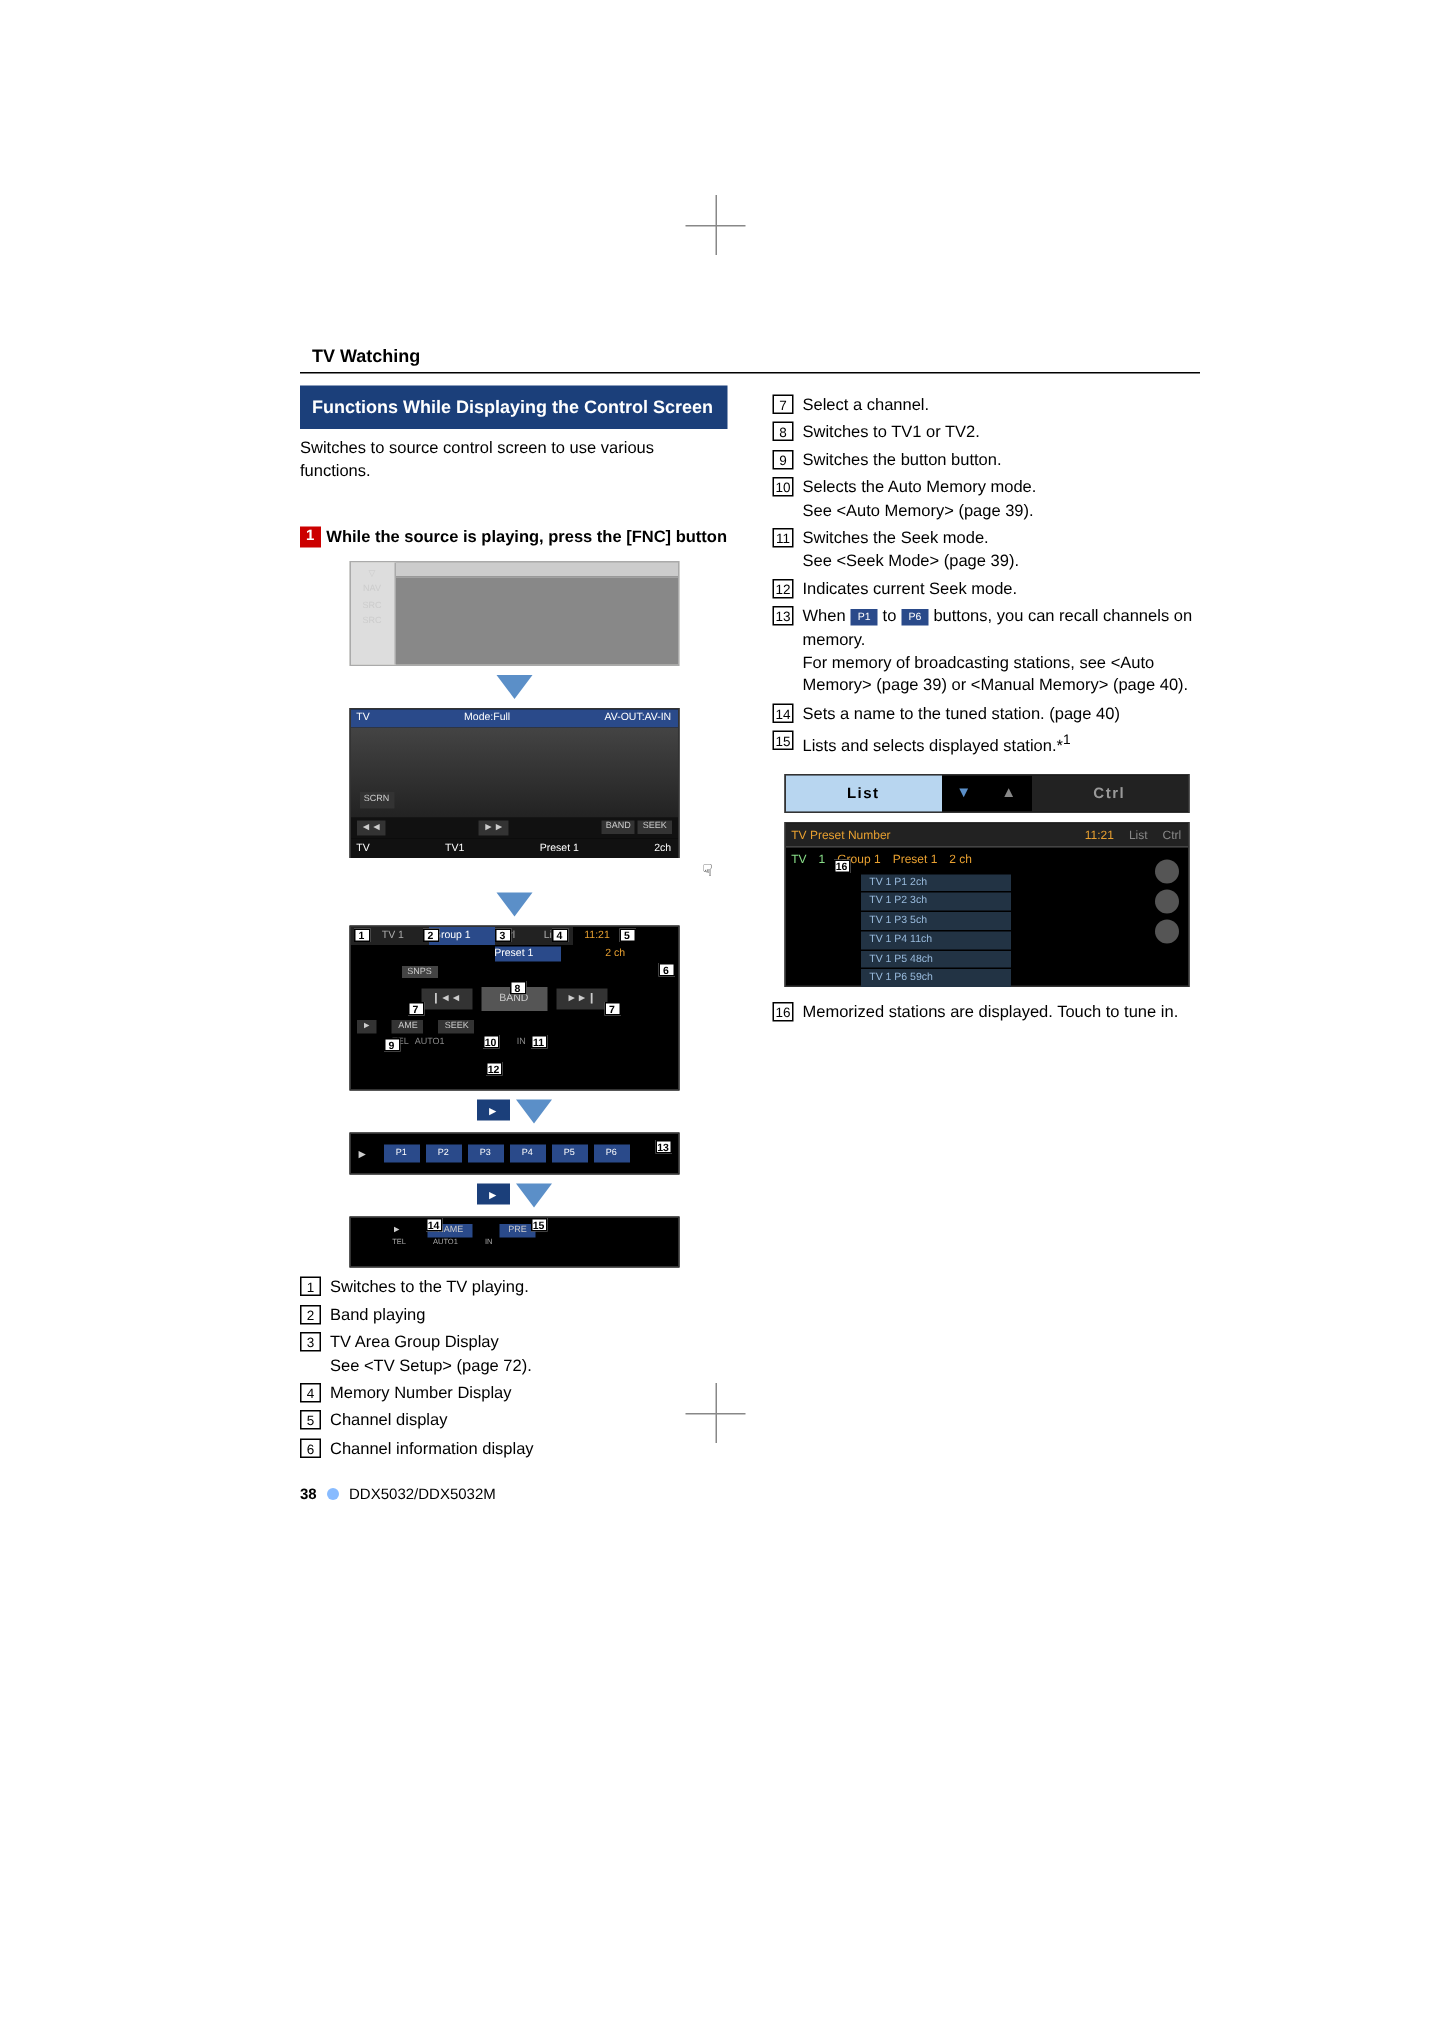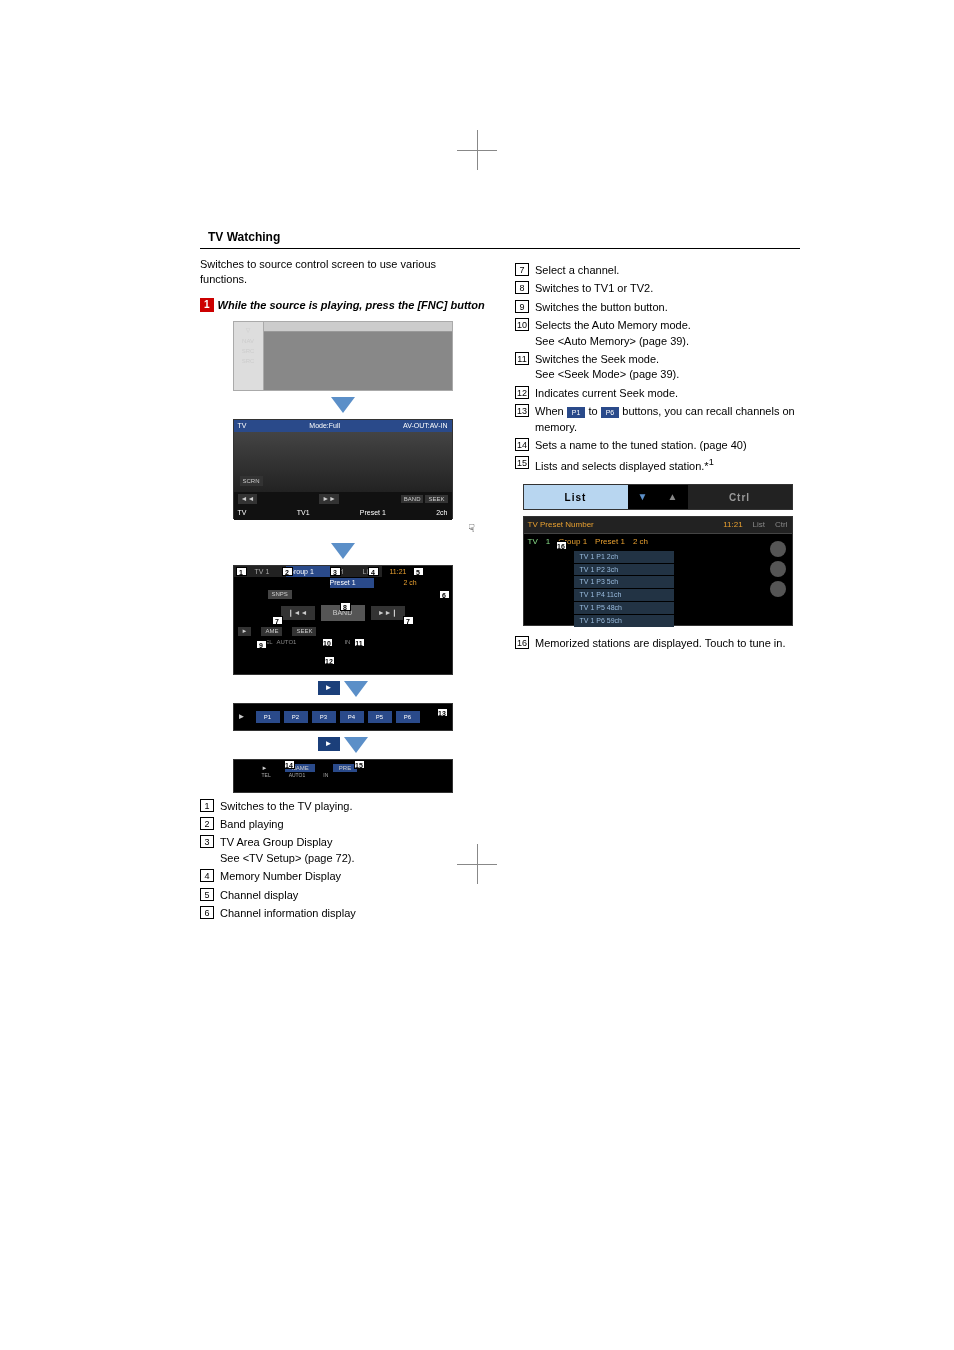--- a/index.html
+++ b/index.html
@@ -10,24 +10,24 @@
   .cross::before, .cross::after { content:''; position:absolute; background:#888; }
   .cross::before { left:50%; top:0; width:1px; height:100%; }
   .cross::after { top:50%; left:0; height:1px; width:100%; }
   .crop-tc { top: 130px; left: 50%; transform: translateX(-50%); }
   .crop-bc { bottom: 70px; left: 50%; transform: translateX(-50%); }
   .section-hdr { font-weight: bold; font-size: 12px; margin: 190px 0 4px 128px; }
   .hdr-rule { border: none; border-top: 1px solid #000; margin: 0 0 8px 120px; width: 600px; }
   .twocol { display: flex; gap: 30px; margin-left: 120px; width: 600px; }
   .col { width: 285px; font-size: 11px; line-height: 1.4; }
   .bluebox { background: #1b3f7a; color: #fff; padding: 6px 8px; font-weight: bold; font-size: 12px; margin-bottom: 6px; }
-  .intro { margin-bottom: 10px; }
+  .intro { margin-bottom: 28px; }
   .step { display:flex; gap:4px; margin: 8px 0; }
   .step-badge { background:#c00; color:#fff; font-size:10px; padding:0 4px; font-weight:bold; line-height:14px; height:14px; }
-  .step-text { font-weight:bold; font-size:11px;font-style:italic; }
+  .step-text { font-weight:bold; font-size:11px; }
   .figure { background:#000; border:1px solid #333; margin: 6px auto; position:relative; font-size:8px; color:#ccc; }
   .fig1 { width: 220px; height: 70px; background:#e8e6e0; border:1px solid #aaa; display:flex; }
   .fig1 .left { width:30px; background:#ddd; border-right:1px solid #aaa; display:flex; flex-direction:column; align-items:center; gap:2px; padding-top:4px; font-size:6px;}
   .fig1 .main { flex:1; background:#888; position:relative; }
   .fig1 .topbar { height:10px; background:#ccc; border-bottom:1px solid #999; }
   .arrow-down { width:0; height:0; border-left:12px solid transparent; border-right:12px solid transparent; border-top:16px solid #5b8fc8; margin: 6px auto; }
   .fig2 { width: 220px; height: 100px; }
   .fig2 .bar { background:#2a4a8a; color:#fff; font-size:7px; display:flex; justify-content:space-between; padding:1px 4px; }
   .fig2 .city { height:60px; background: linear-gradient(#444,#222); position:relative; }
   .fig2 .scrn { position:absolute; left:6px; bottom:6px; background:#333; padding:1px 3px; font-size:6px; }
@@ -88,20 +88,21 @@
 <div class="page">
   <div class="crop-tc cross"></div>
   <div class="crop-bc cross"></div>
 
   <div class="section-hdr">TV Watching</div>
   <hr class="hdr-rule">
 
   <div class="twocol">
 
     <div class="col">
+      <div class="bluebox">Functions While Displaying the Control Screen</div>
       <div class="intro">Switches to source control screen to use various functions.</div>
 
       <div class="step">
         <span class="step-badge">1</span>
         <span class="step-text">While the source is playing, press the [FNC] button</span>
       </div>
 
       <div class="figure fig1">
         <div class="left">
           <div>▽</div>
@@ -278,21 +279,21 @@
         <li>
             <span class="nbox">11</span>
             <span class="litxt"><span>Switches the Seek mode.</span><br><span>See &lt;Seek Mode&gt; (page 39).</span></span>
           </li>
         <li>
             <span class="nbox">12</span>
             <span class="litxt">Indicates current Seek mode.</span>
           </li>
         <li>
             <span class="nbox">13</span>
-            <span class="litxt"><span>When </span><span class="inline-pbtn">P1</span><span> to </span><span class="inline-pbtn">P6</span><span> buttons, you can recall channels on memory.</span><br></span>
+            <span class="litxt"><span>When </span><span class="inline-pbtn">P1</span><span> to </span><span class="inline-pbtn">P6</span><span> buttons, you can recall channels on memory.</span><br><span>For memory of broadcasting stations, see &lt;Auto Memory&gt; (page 39) or &lt;Manual Memory&gt; (page 40).</span></span>
           </li>
         <li>
             <span class="nbox">14</span>
             <span class="litxt">Sets a name to the tuned station. (page 40)</span>
           </li>
         <li>
             <span class="nbox">15</span>
             <span class="litxt"><span>Lists and selects displayed station.*</span><sup>1</sup></span>
           </li>
       </ul>
@@ -338,13 +339,18 @@
 
       <ul class="numlist" style="margin-top:10px">
         <li>
             <span class="nbox">16</span>
             <span class="litxt">Memorized stations are displayed. Touch to tune in.</span>
           </li>
       </ul>
     </div>
   </div>
 
+  <div class="footer">
+    <span class="pn">38</span>
+    <span class="dot"></span>
+    <span>DDX5032/DDX5032M</span>
+  </div>
 </div>
 
 </body></html>

